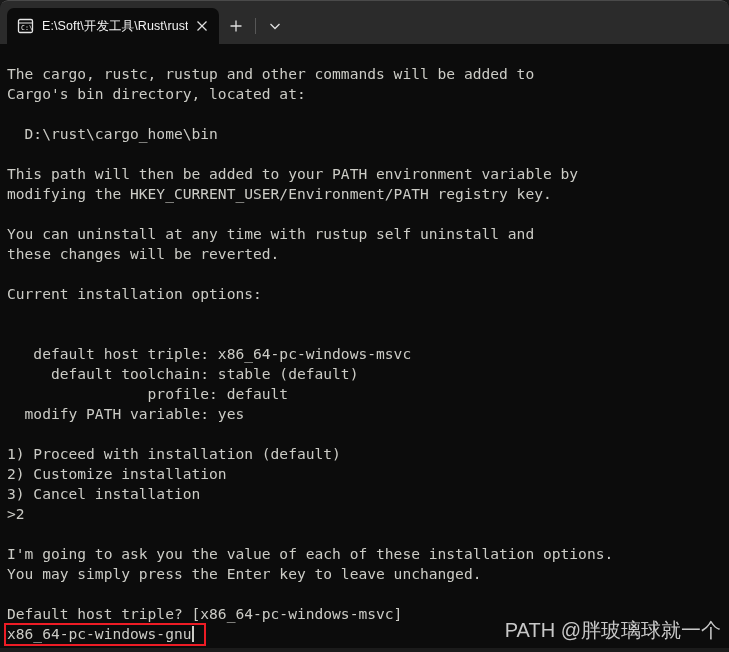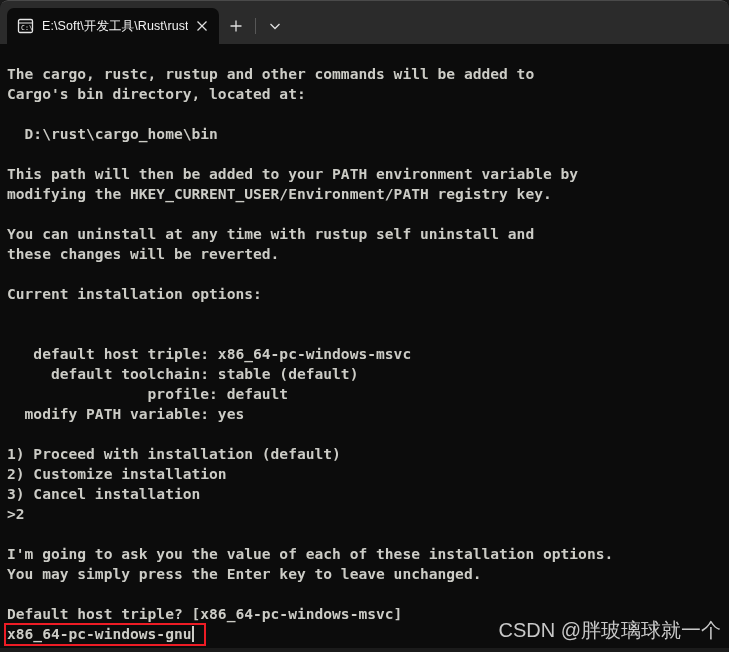--- a/index.html
+++ b/index.html
@@ -110,21 +110,20 @@
   #screen {
     position: absolute;
     left: 7px;
     top: 20px;
     font-family: "DejaVu Sans Mono", "Liberation Mono", monospace;
     font-size: 14.6px;
     line-height: 20px;
     color: #ccccc6;
     white-space: pre;
     letter-spacing: 0px;
-    font-weight: bold;
   }
   .row { height: 20px; }
 
   
   .cursor {
     display: inline-block;
     width: 2px;
     height: 16px;
     background: #ccccc6;
     vertical-align: -3px;
@@ -209,17 +208,17 @@
         </svg>
       </span>
     </div>
   </div>
 
   <div id="terminal">
     <div id="screen"><div class="row">The cargo, rustc, rustup and other commands will be added to</div><div class="row">Cargo's bin directory, located at:</div><div class="row">&nbsp;</div><div class="row">  D:\rust\cargo_home\bin</div><div class="row">&nbsp;</div><div class="row">This path will then be added to your PATH environment variable by</div><div class="row">modifying the HKEY_CURRENT_USER/Environment/PATH registry key.</div><div class="row">&nbsp;</div><div class="row">You can uninstall at any time with rustup self uninstall and</div><div class="row">these changes will be reverted.</div><div class="row">&nbsp;</div><div class="row">Current installation options:</div><div class="row">&nbsp;</div><div class="row">&nbsp;</div><div class="row">   default host triple: x86_64-pc-windows-msvc</div><div class="row">     default toolchain: stable (default)</div><div class="row">                profile: default</div><div class="row">  modify PATH variable: yes</div><div class="row">&nbsp;</div><div class="row">1) Proceed with installation (default)</div><div class="row">2) Customize installation</div><div class="row">3) Cancel installation</div><div class="row">&gt;2</div><div class="row">&nbsp;</div><div class="row">I'm going to ask you the value of each of these installation options.</div><div class="row">You may simply press the Enter key to leave unchanged.</div><div class="row">&nbsp;</div><div class="row">Default host triple? [x86_64-pc-windows-msvc]</div><div class="row"><span>x86_64-pc-windows-gnu</span><span class="cursor"></span></div></div>
 
     <div id="redbox" style="top: 579px; left: 4px; width: 201.516px; height: 23px; border-color: rgb(238, 28, 37);"></div>
 
-    <div id="watermark">CSDN @胖玻璃球就一个</div>
+    <div id="watermark">PATH @胖玻璃球就一个</div>
   </div>
 
   <div id="bottom-edge"></div>
 </div>
 
 </body></html>

